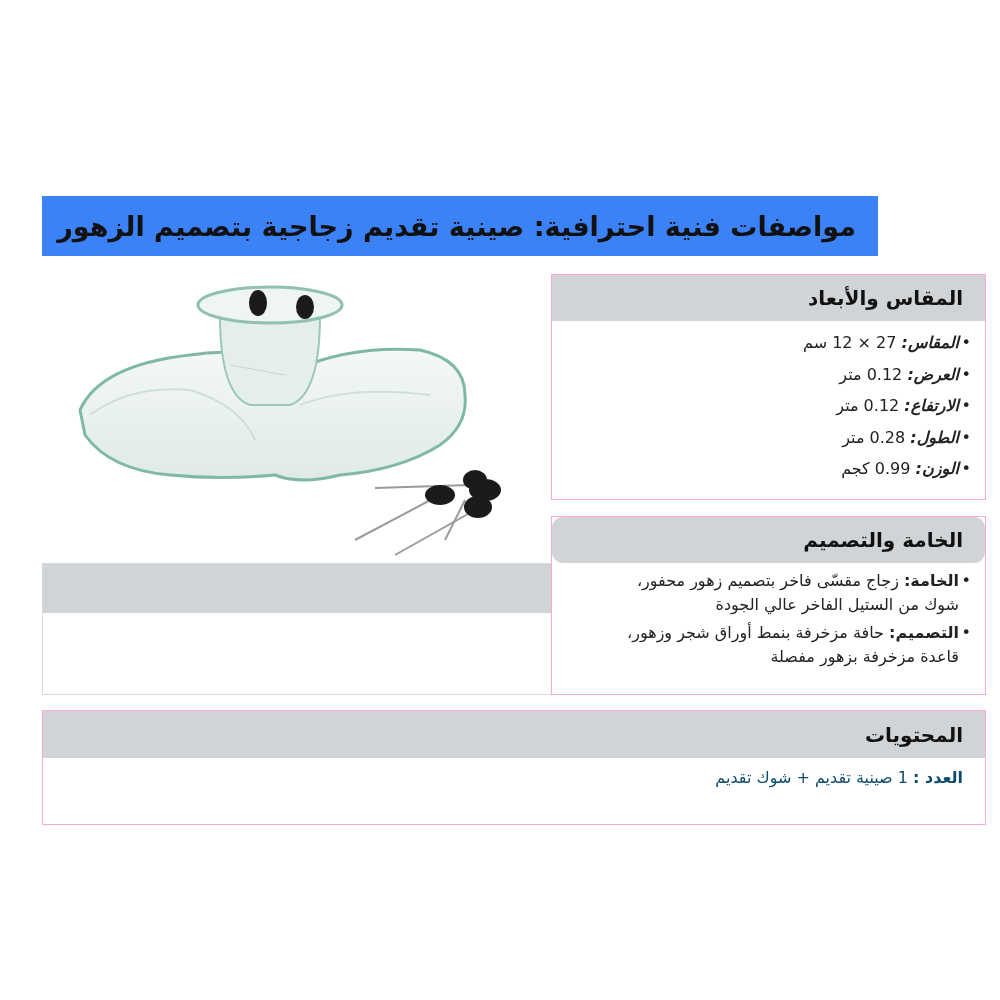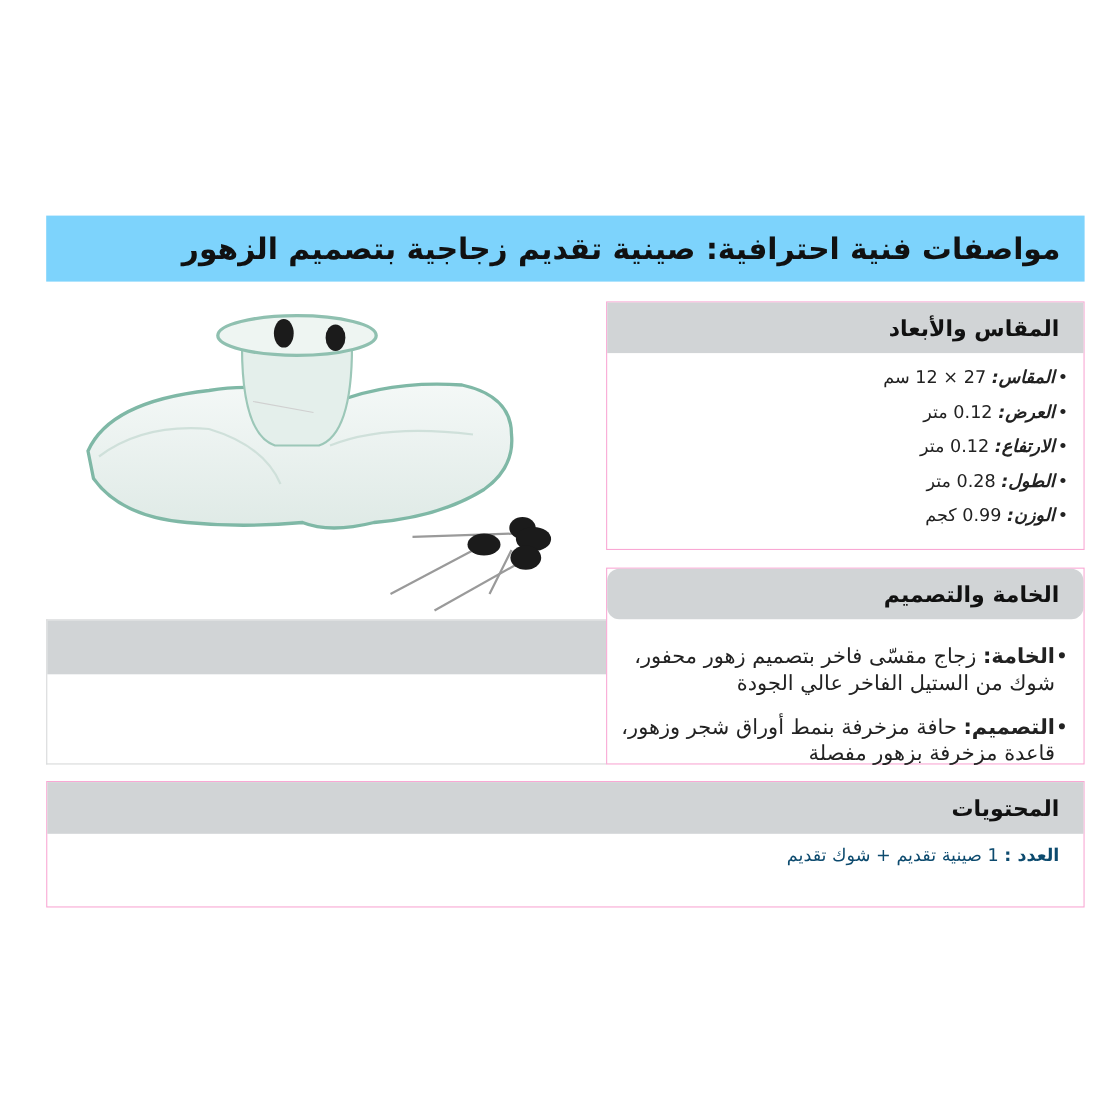--- a/index.html
+++ b/index.html
@@ -1,41 +1,41 @@
 <!DOCTYPE html>
 <html><head>
 <meta charset="utf-8">
 <style>
   * { box-sizing: border-box; margin: 0; padding: 0; }
   html, body { width: 1000px; height: 1000px; background: #ffffff; overflow: hidden; }
   body { position: relative; font-family: "DejaVu Sans", sans-serif; color: #1a1a1a; }
 
   .title-bar {
-    position: absolute; left: 42px; top: 196px; width: 944px; height: 60px;
-    background: #7dd3fc; direction: rtl;
+    position: absolute; left: 42px; top: 196px; width: 836px; height: 60px;
+    background: #3b82f6; direction: rtl;
     display: flex; align-items: center; padding-right: 22px;
   }
   .title-bar h1 { font-size: 27px; font-weight: bold; color: #111; letter-spacing: -0.3px; }
 
   .panel { position: absolute; border: 1px solid #f9a8d4; background: #fff; direction: rtl; }
   .panel .hdr {
     background: #d1d4d6; height: 46px; display: flex; align-items: center;
     padding-right: 22px; font-size: 20px; font-weight: bold; color: #111;
   }
   .panel .body { padding: 6px 14px 0 10px; }
 
   .dims { left: 551px; top: 274px; width: 435px; height: 226px; }
   .dims ul { list-style: none; }
   .dims li { font-size: 16px; line-height: 31.5px; color: #222; }
   .dims li .bullet { display: inline-block; width: 12px; }
   .dims li b { font-weight: bold; font-style: italic; }
 
   .material { left: 551px; top: 516px; width: 435px; height: 179px; }
   .material .hdr { height: 46px; border-radius: 11px; }
-  .material li { list-style: none; font-size: 19px; line-height: 24px; color: #222; margin-bottom: 4px; margin-top: 16px; }
+  .material li { list-style: none; font-size: 16px; line-height: 24px; color: #222; margin-bottom: 4px; }
   .material li .bullet { display: inline-block; width: 12px; }
   .material li .cont { display: block; padding-right: 12px; }
 
   .left-blank { position: absolute; left: 42px; top: 563px; width: 510px; height: 132px; border: 1px solid #d8d9da; border-right: none; background: #fff; }
   .left-blank .band { height: 49px; background: #d1d4d6; }
 
   .contents { left: 42px; top: 710px; width: 944px; height: 115px; }
   .contents .hdr { height: 47px; }
   .contents .body { padding: 10px 22px 0 10px; font-size: 16px; color: #0c4a6e; }
 

